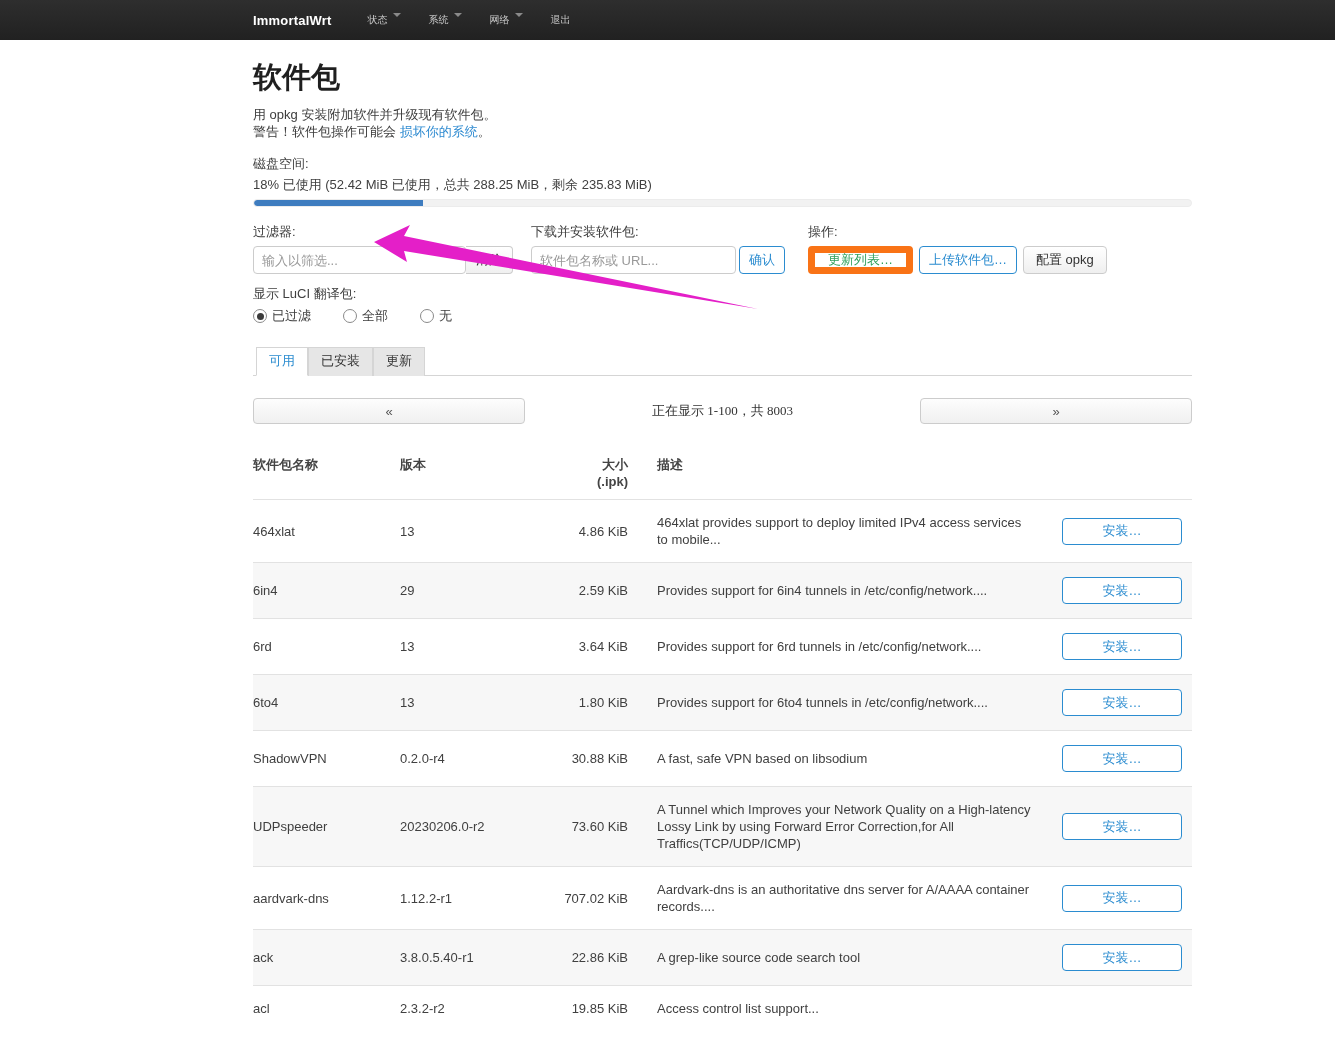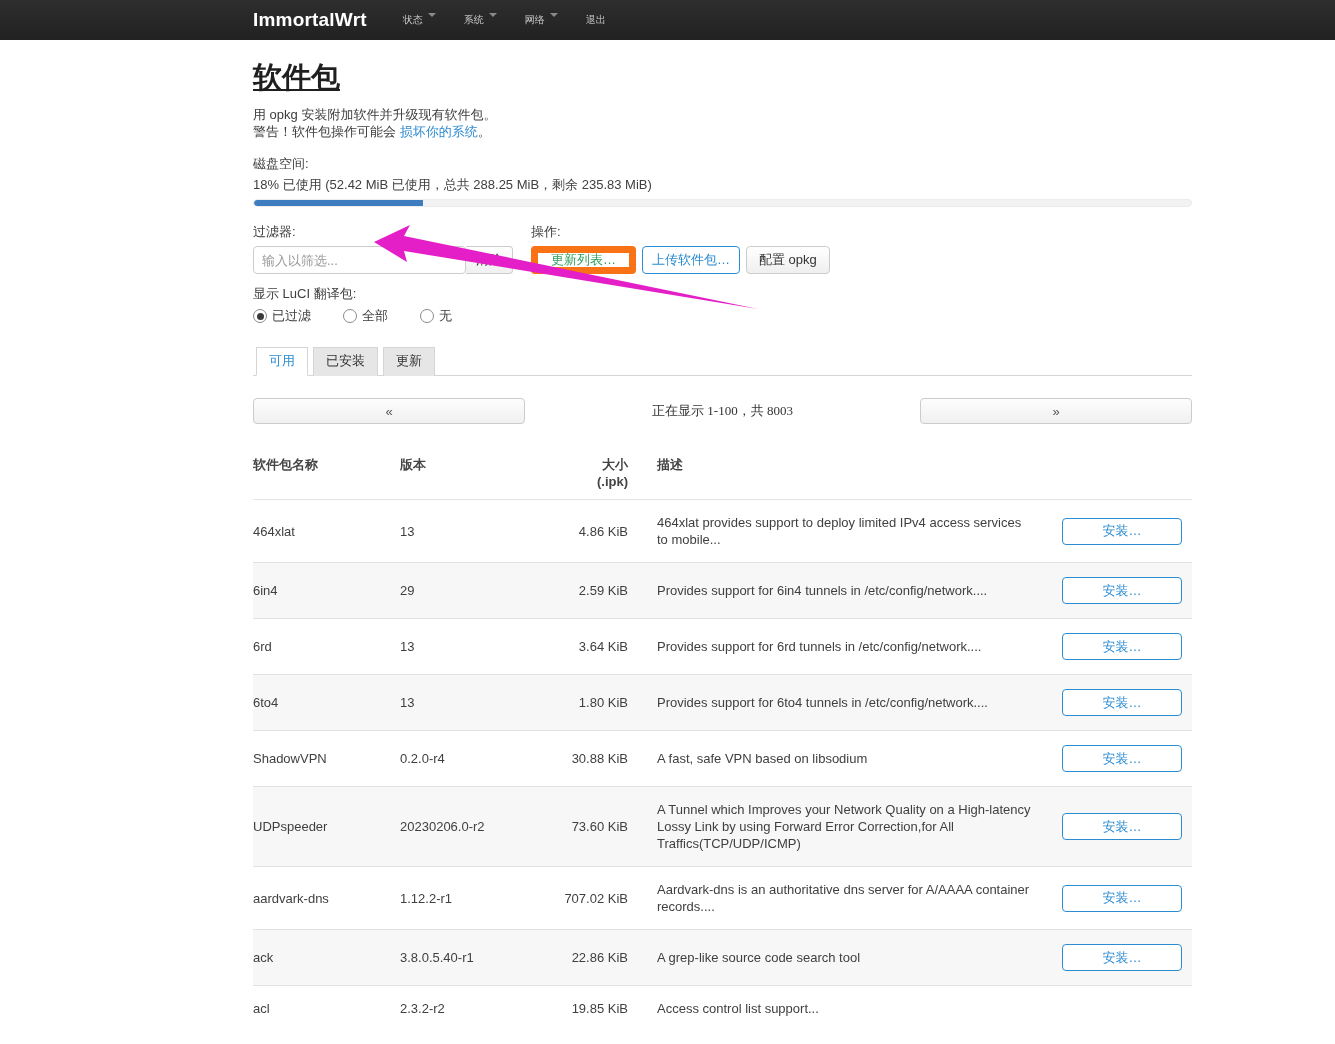--- a/index.html
+++ b/index.html
@@ -2,29 +2,29 @@
 <html><head>
 <meta charset="utf-8">
 <style>
   * { margin:0; padding:0; box-sizing:border-box; }
   html,body { width:1335px; height:1044px; overflow:hidden; background:#fff;
               font-family:"Liberation Sans","DejaVu Sans",sans-serif; color:#404040; }
 
   
   .navbar { height:40px; background:linear-gradient(to bottom,#2e2e2e,#212121); display:flex; align-items:center; }
   .navbar-inner { margin-left:253px; display:flex; align-items:center; }
-  .brand { color:#fff; font-weight:bold; font-size:19px; letter-spacing:.2px; margin-right:36px; cursor:pointer; }
+  .brand { color:#fff; font-weight:bold; font-size:13px; letter-spacing:.2px; margin-right:36px; cursor:pointer; }
   .nav-item { color:#c9c9c9; font-size:10px; margin-right:28px; cursor:pointer; display:flex; align-items:flex-start; }
   .caret { display:inline-block; margin-left:5px; width:0; height:0; border-left:4px solid transparent;
            border-right:4px solid transparent; border-top:4px solid #8a8a8a; }
 
   
   .container { margin-left:253px; width:939px; position:relative; }
 
-  h1.page-title { font-size:29px; font-weight:bold; color:#1f1f1f; margin:18px 0 8px;text-decoration:underline; }
+  h1.page-title { font-size:29px; font-weight:bold; color:#1f1f1f; margin:18px 0 8px; }
   .page-desc { font-size:13px; line-height:17px; color:#3c3c3c; }
   .page-desc a { color:#2f8bd1; text-decoration:none; cursor:pointer; }
 
   
   .disk { margin-top:15px; font-size:13px; }
   .disk-usage { margin:3px 0 5px; }
   .disk-track { width:100%; height:8px; background:#f2f2f2; border:1px solid #ececec; border-radius:5px; overflow:hidden; }
   .disk-fill { height:100%; background:#3e7cbf; border-radius:5px 0 0 5px; }
 
   
@@ -51,21 +51,21 @@
 
   
   .radio-section { margin-top:11px; font-size:13px; }
   .radio-row { display:flex; align-items:center; margin-top:4px; gap:32px; }
   .radio-option { display:flex; align-items:center; gap:5px; cursor:pointer; }
   .radio-circle { width:14px; height:14px; border:1px solid #8a8a8a; border-radius:50%; background:#fff;
                   display:inline-flex; align-items:center; justify-content:center; }
   .radio-circle.checked::after { content:""; width:7px; height:7px; border-radius:50%; background:#3a3a3a; }
 
   
-  .tabs { margin-top:22px; display:flex; gap:5px; border-bottom:1px solid #d5d5d5; padding-left:3px; }
+  .tabs { margin-top:22px; display:flex; border-bottom:1px solid #d5d5d5; padding-left:3px; }
   .tab { font-size:13px; padding:4px 12px 5px; border:1px solid #d5d5d5; border-bottom:none; background:#e6e6e6;
          color:#333; cursor:pointer; margin-bottom:-1px; border-radius:0; }
   .tab.active { background:#fff; color:#2b8cd0; border-bottom:1px solid #fff; }
 
   
   .pager { margin-top:22px; display:flex; align-items:center; justify-content:space-between; position:relative; }
   .pager-btn { width:272px; height:26px; border:1px solid #ccc; border-radius:4px;
                background:linear-gradient(#fdfdfd,#f0f0f0); color:#555; font-size:13px; cursor:pointer; }
   .pager-status { position:absolute; left:0; right:0; text-align:center; font-size:13px; color:#333; pointer-events:none;font-family:Liberation Serif, serif; }
 
@@ -124,20 +124,27 @@
       <div class="disk-fill" style="width: 18%;"></div>
     </div>
   </div>
 
   <div class="controls-row">
     <div class="ctrl-col1">
       <div class="ctrl-label">过滤器:</div>
       <div class="input-group">
         <input class="text filter-input" placeholder="输入以筛选..." style="">
         <button class="btn btn-attached">清除</button>
+      </div>
+    </div>
+    <div class="ctrl-col2">
+      <div class="ctrl-label">下载并安装软件包:</div>
+      <div class="input-group">
+        <input class="text dl-input" placeholder="软件包名称或 URL..." style="">
+        <button class="btn btn-blue ok-btn">确认</button>
       </div>
     </div>
     <div class="ctrl-col3">
       <div class="ctrl-label">操作:</div>
       <div class="action-btns">
         <button class="btn btn-green">更新列表…</button>
         <button class="btn btn-blue">上传软件包…</button>
         <button class="btn btn-gray">配置 opkg</button>
       </div>
     </div>

